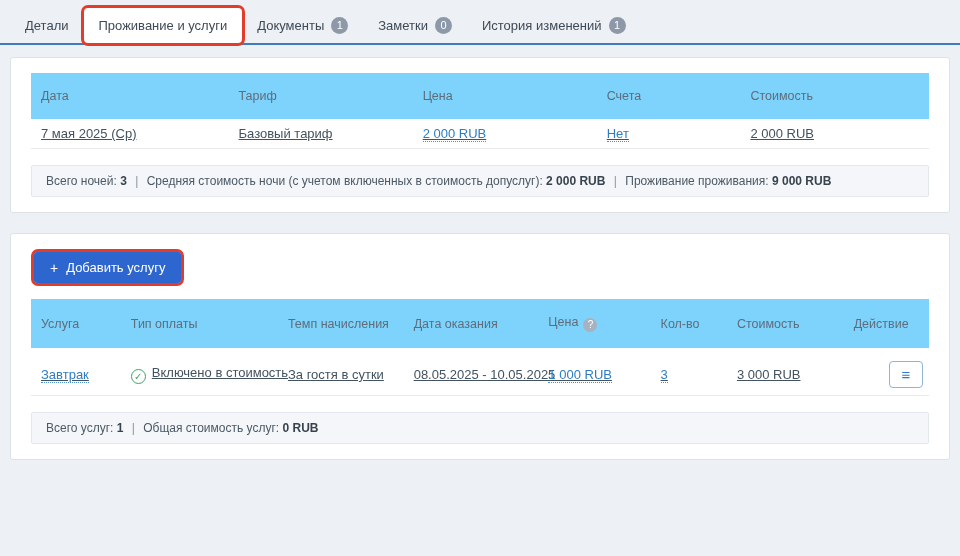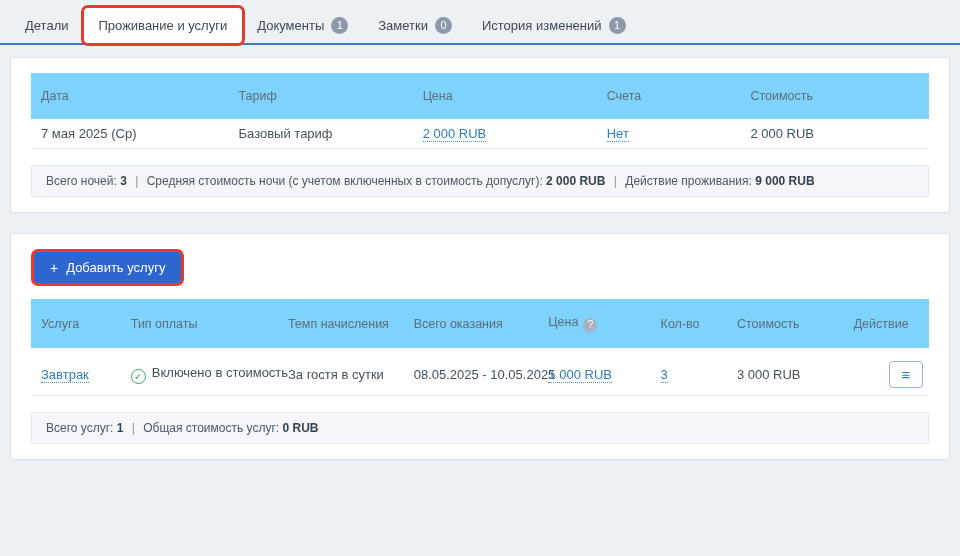--- a/index.html
+++ b/index.html
@@ -56,20 +56,21 @@
     background: #7dd3fc; color: #5f6c7b;
     font-weight: normal; font-size: 12.5px;
     text-align: left; padding: 16px 10px;
     white-space: nowrap;
   }
   .data-table td {
     padding: 7px 10px;
     border-bottom: 1px solid #e7ebef;
     font-size: 13px; color: #43525f;
     white-space: nowrap;
+    text-decoration: underline;
   }
   .services-table td { padding-top: 13px; padding-bottom: 7px; }
   .dlink {
     color: #2e7cc1; text-decoration: none; cursor: pointer;
     border-bottom: 1px dotted rgba(46,124,193,.85);
   }
   .action-col { text-align: right; padding-right: 6px !important; }
 
   
   .summary {
@@ -174,21 +175,21 @@
     </tbody>
   </table>
 
   <div class="summary">
     <span>Всего ночей:</span>
     <b>3</b>
     <span class="sep">|</span>
     <span>Средняя стоимость ночи (с учетом включенных в стоимость допуслуг):</span>
     <b>2 000 RUB</b>
     <span class="sep">|</span>
-    <span>Действие проживания:</span>
+    <span>Проживание проживания:</span>
     <b>9 000 RUB</b>
   </div>
 </section>
 
 <section class="card">
 
   <div class="annotated-wrap">
     <button class="btn-primary">
       <span class="plus-glyph">+</span>
       <span>Добавить услугу</span>
@@ -204,21 +205,21 @@
         <col style="width:12.5%">
         <col style="width:8.5%">
         <col style="width:13%">
         <col style="width:9.5%">
     </colgroup>
     <thead>
       <tr>
         <th>Услуга</th>
         <th>Тип оплаты</th>
         <th>Темп начисления</th>
-        <th>Всего оказания</th>
+        <th>Дата оказания</th>
         <th>
           <span>Цена</span><span class="help-icon">?</span>
         </th>
         <th>Кол-во</th>
         <th>Стоимость</th>
         <th class="action-col">Действие</th>
       </tr>
     </thead>
     <tbody>
       <tr>

